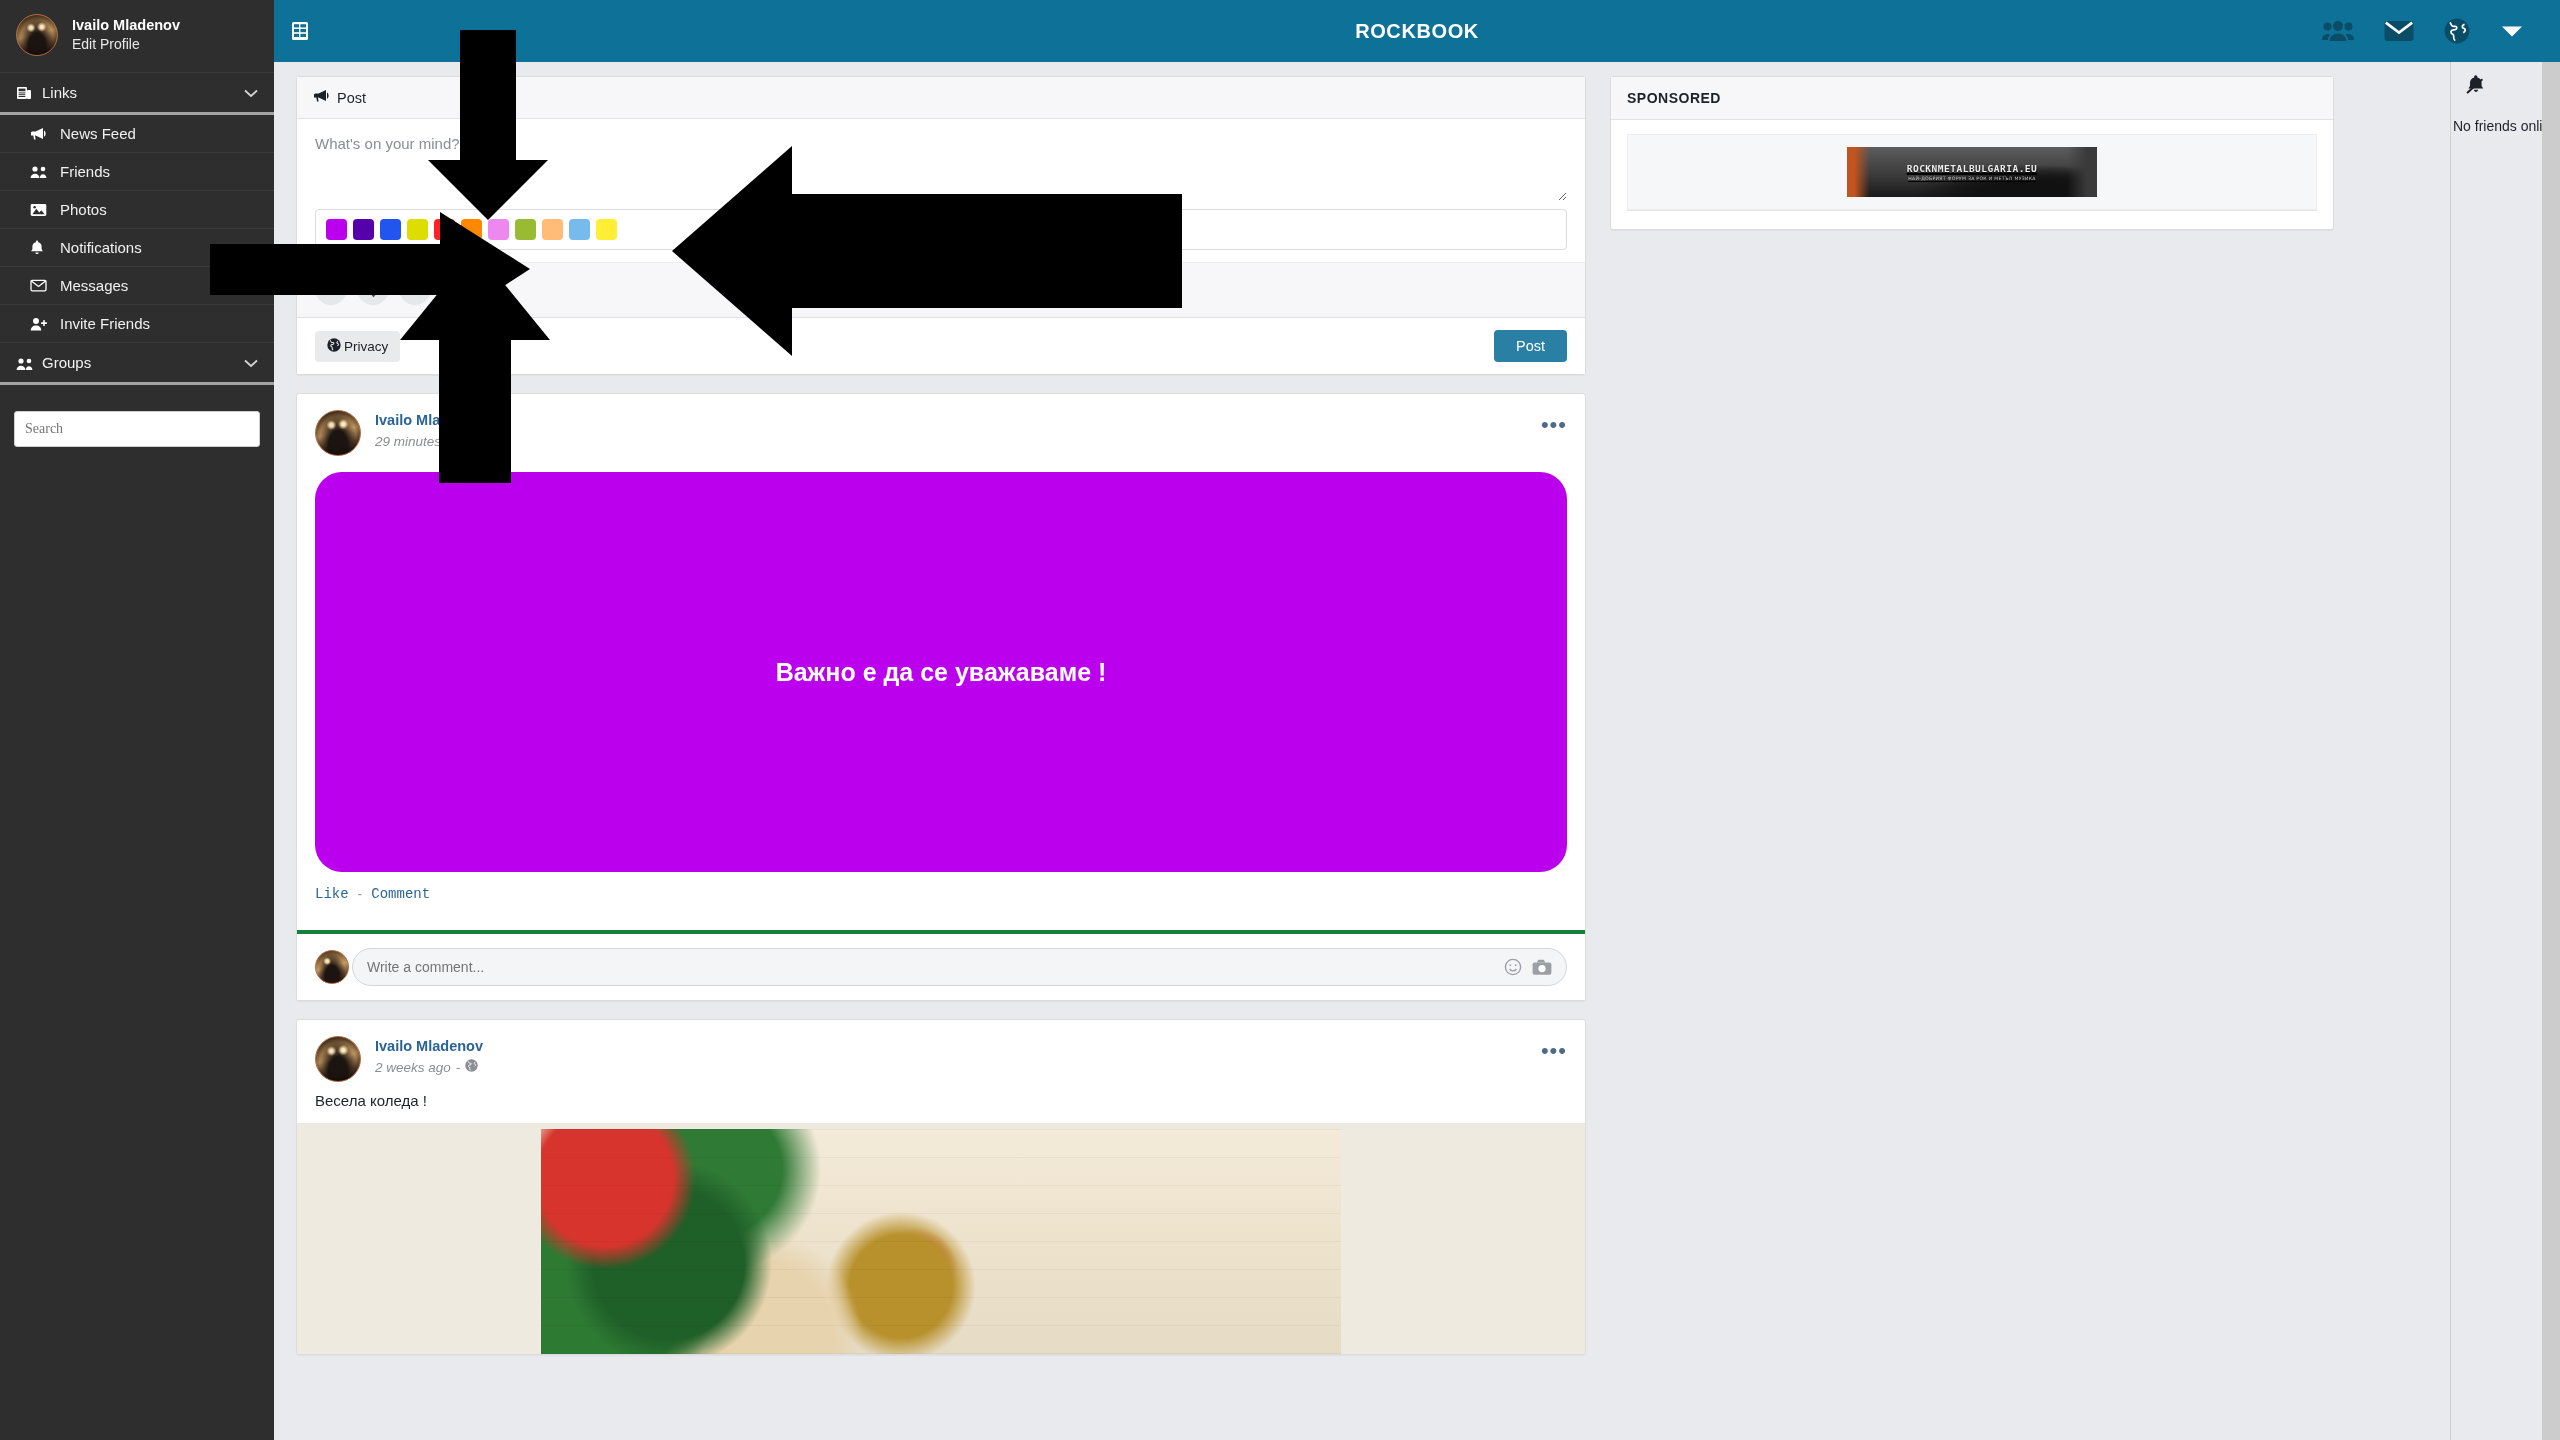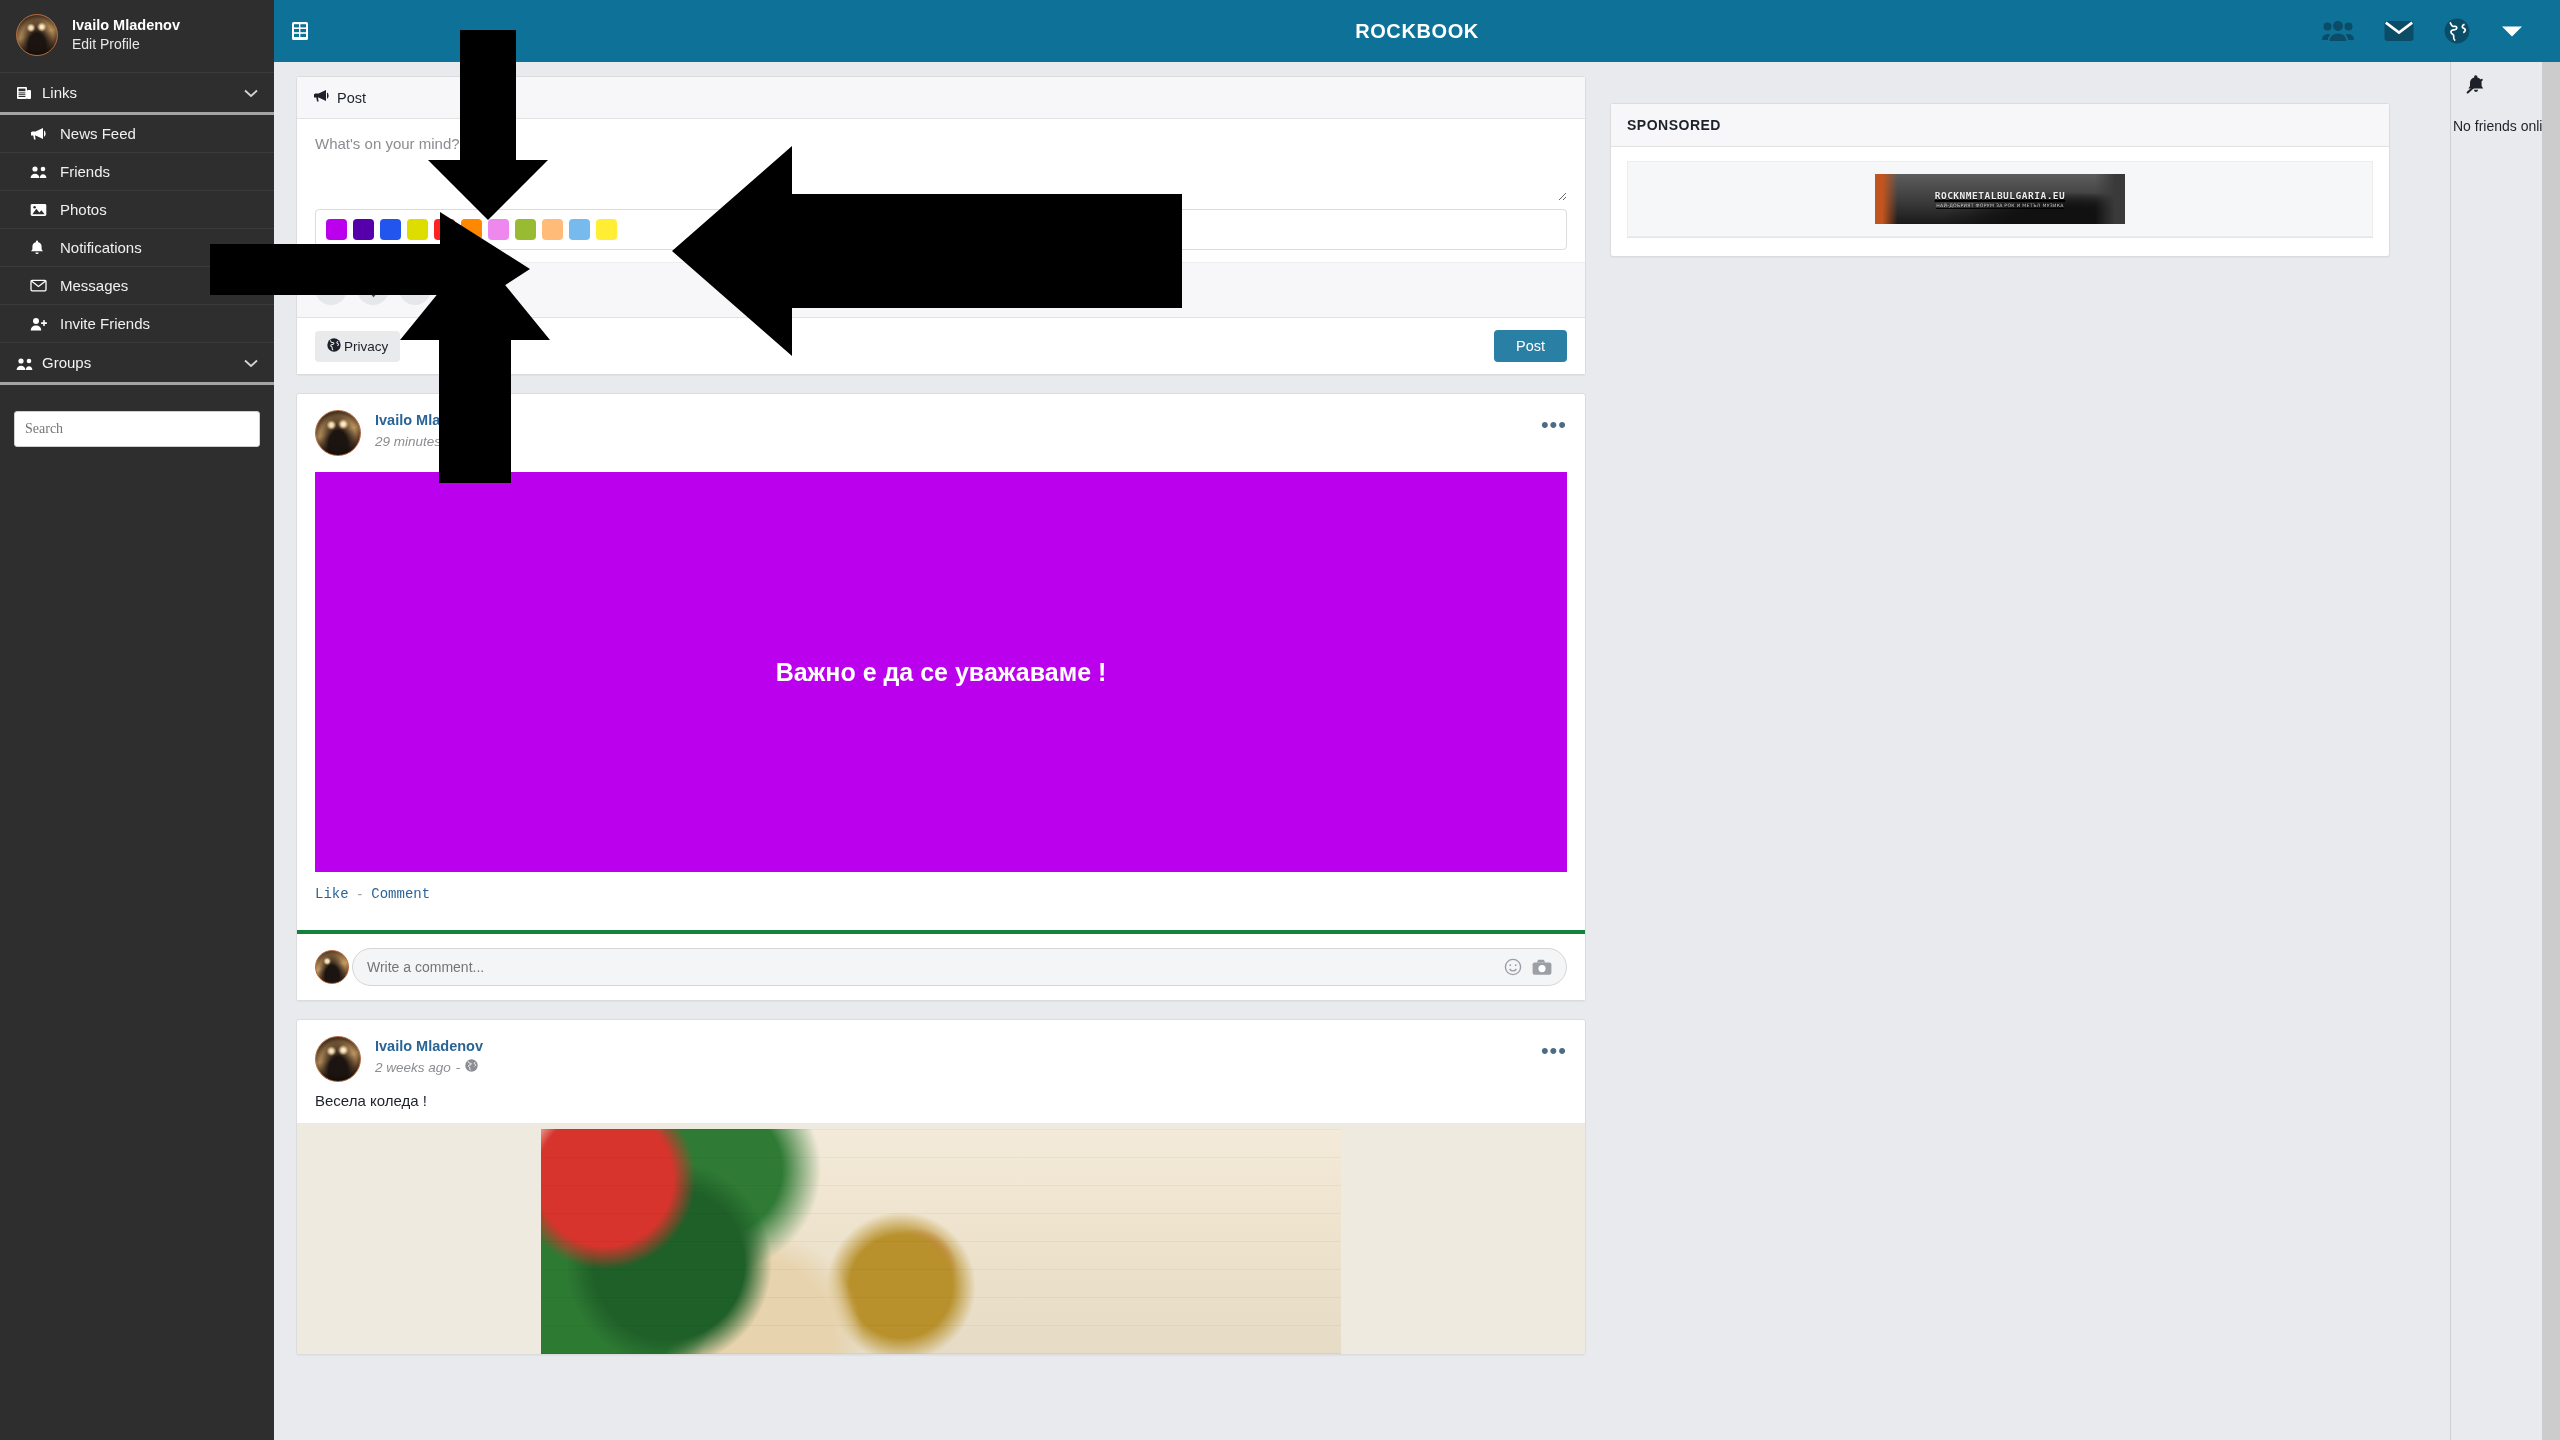--- a/index.html
+++ b/index.html
@@ -100,21 +100,21 @@
   #main {
     position: absolute; left: 274px; top: 62px;
     right: 110px; bottom: 0;
     background: #e9eaed;
     overflow: hidden;
   }
   #feed-col {
     position: absolute; left: 22px; top: 14px; width: 1290px;
   }
   #right-col {
-    position: absolute; left: 1336px; top: 14px; width: 780px; margin-top: 27px;
+    position: absolute; left: 1336px; top: 14px; width: 724px;
   }
 
   .card {
     background: #ffffff;
     border: 1px solid #dcdcdc;
     border-radius: 3px;
     margin-bottom: 18px;
     box-shadow: 0 1px 1px rgba(0,0,0,.04);
   }
   .card-head {
@@ -576,21 +576,21 @@
               <svg width="13" height="13" viewBox="0 0 26 26" fill="#8a8d91">
                   <circle cx="13" cy="13" r="12.4"></circle>
                   <path d="M6 4.4c1.3 1.6 1.1 3.3 2.8 3.9 1.6.6 2.6-.6 3.6.5.9 1 .1 2.2-1 2.7-1.2.6-3.3.2-4.2 1.5-.9 1.3.3 2.6 1.5 3.2 1.3.7 1.2 2 1 3.3-.2 1.3.6 2.4 1.5 3.2M20.6 6.4c-1.6.5-2.6 1.6-2.2 2.8.4 1.2 2.3 1 2.8 2.3.5 1.3-.8 2.4-1.9 3.2" fill="none" stroke="#ffffff" stroke-width="2"></path>
                 </svg>
             </span>
           </div>
         </div>
         <div class="post-more">•••</div>
       </div>
 
-      <div id="color-post" style="background: rgb(187, 0, 238);">
+      <div id="color-post" style="background: rgb(187, 0, 238); border-radius: 27px;">
         <div id="color-post-text">Важно е да се уважаваме !</div>
       </div>
 
       <div class="post-actions">
         <a>Like</a>
         <span class="dot">-</span>
         <a>Comment</a>
       </div>
 
       <div class="comment-row">

